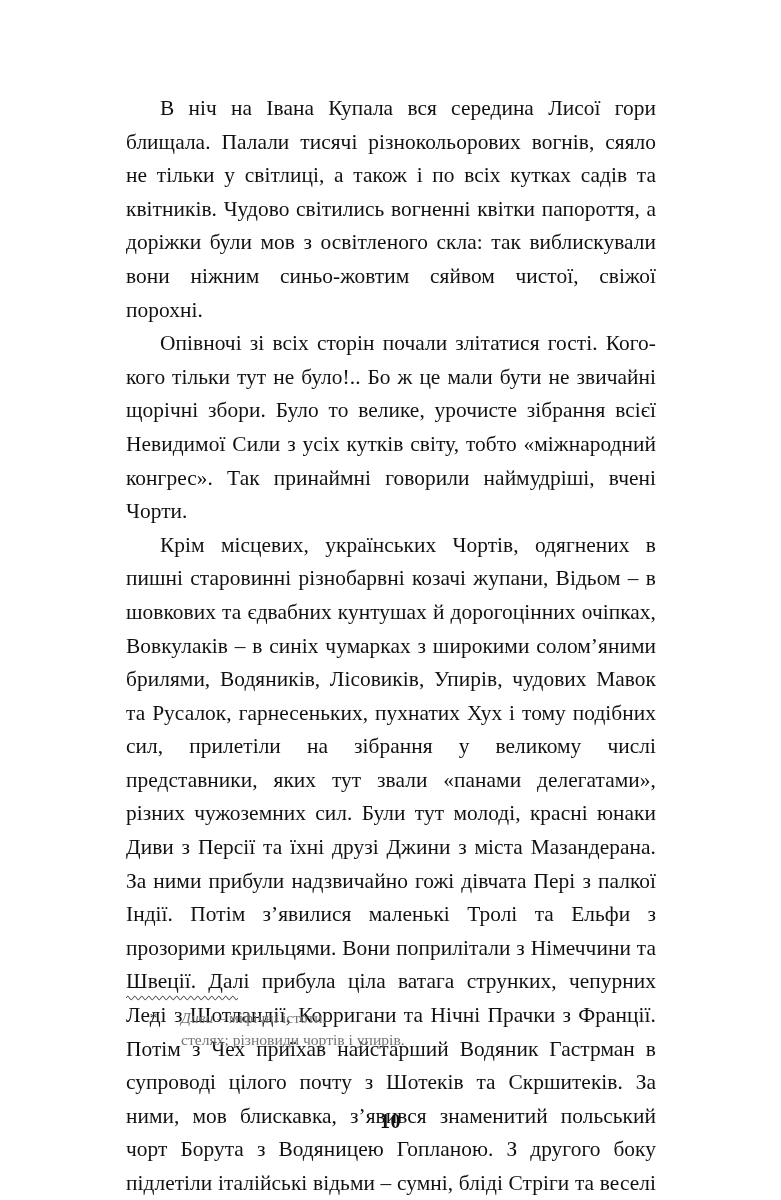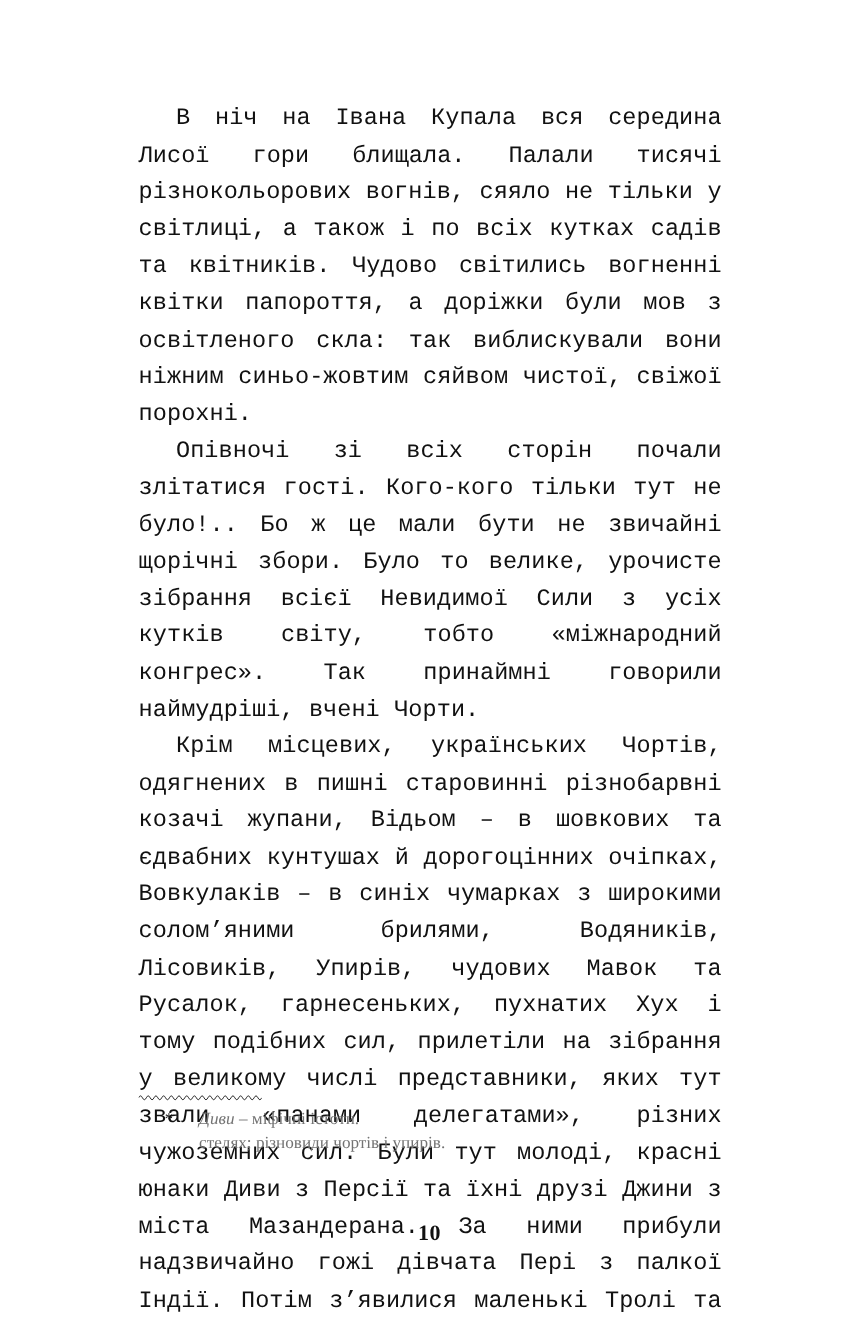--- a/index.html
+++ b/index.html
@@ -29,21 +29,20 @@
     margin: 0;
     text-align: justify;
     text-indent: 34px;
     font-size: 21.4px;
     line-height: 33.6px;
     letter-spacing: 0.05px;
     word-spacing: 0.2px;
     color: #111111;
     -webkit-hyphens: none;
     hyphens: none;
-    font-family: Liberation Mono, monospace;
   }
 
   .footnote-area {
     position: absolute;
     left: 126px;
     top: 993px;
     width: 530px;
   }
 
   .fn-rule {

